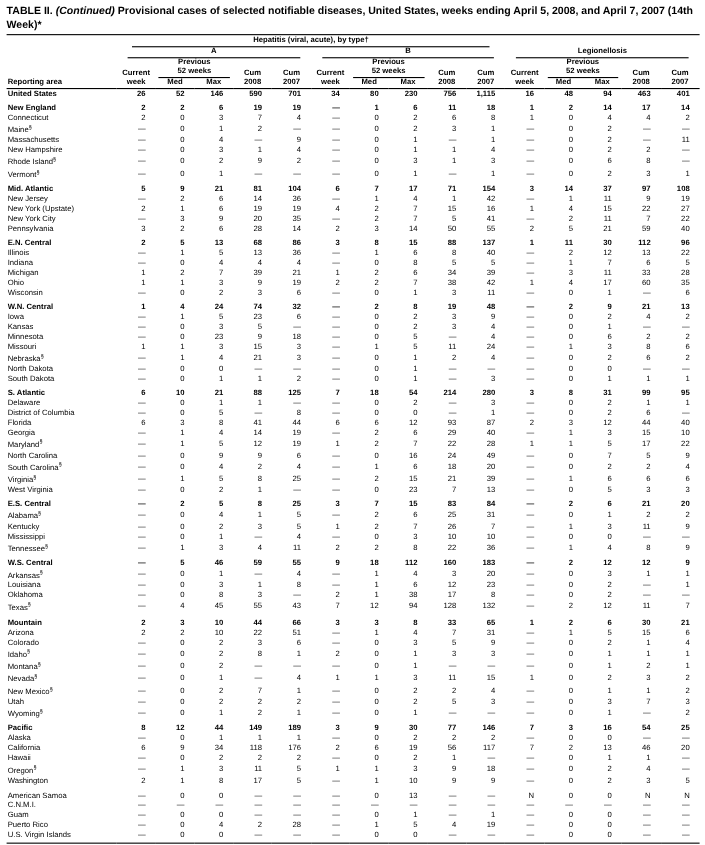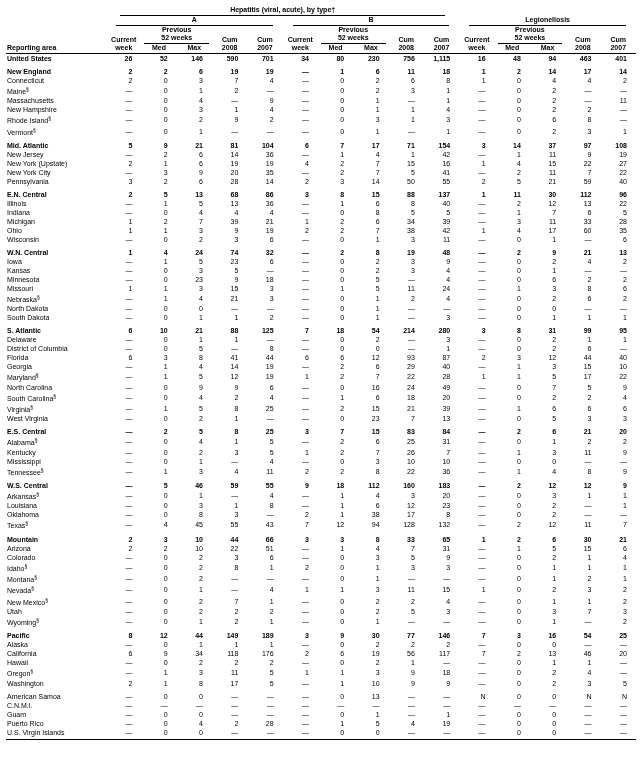--- a/index.html
+++ b/index.html
@@ -46,20 +46,21 @@
   tr.bold td { font-weight:bold; }
   tr.gap td { padding-top:4px; }
   tbody tr.last td { border-bottom:1px solid #000; padding-bottom:2px; }
   sup { font-size:5px; }
 </style>
 </head>
 <body>
 
 <div class="page">
 
+  <div class="title"><span>TABLE II. </span><span class="cont">(Continued)</span><span> Provisional cases of selected notifiable diseases, United States, weeks ending April 5, 2008, and April 7, 2007 (14th Week)*</span></div>
 
   <table class="data">
     <colgroup>
       <col class="c-area">
       <col class="c-num">
         <col class="c-num">
         <col class="c-num">
         <col class="c-num">
         <col class="c-num">
       <col class="c-num">

